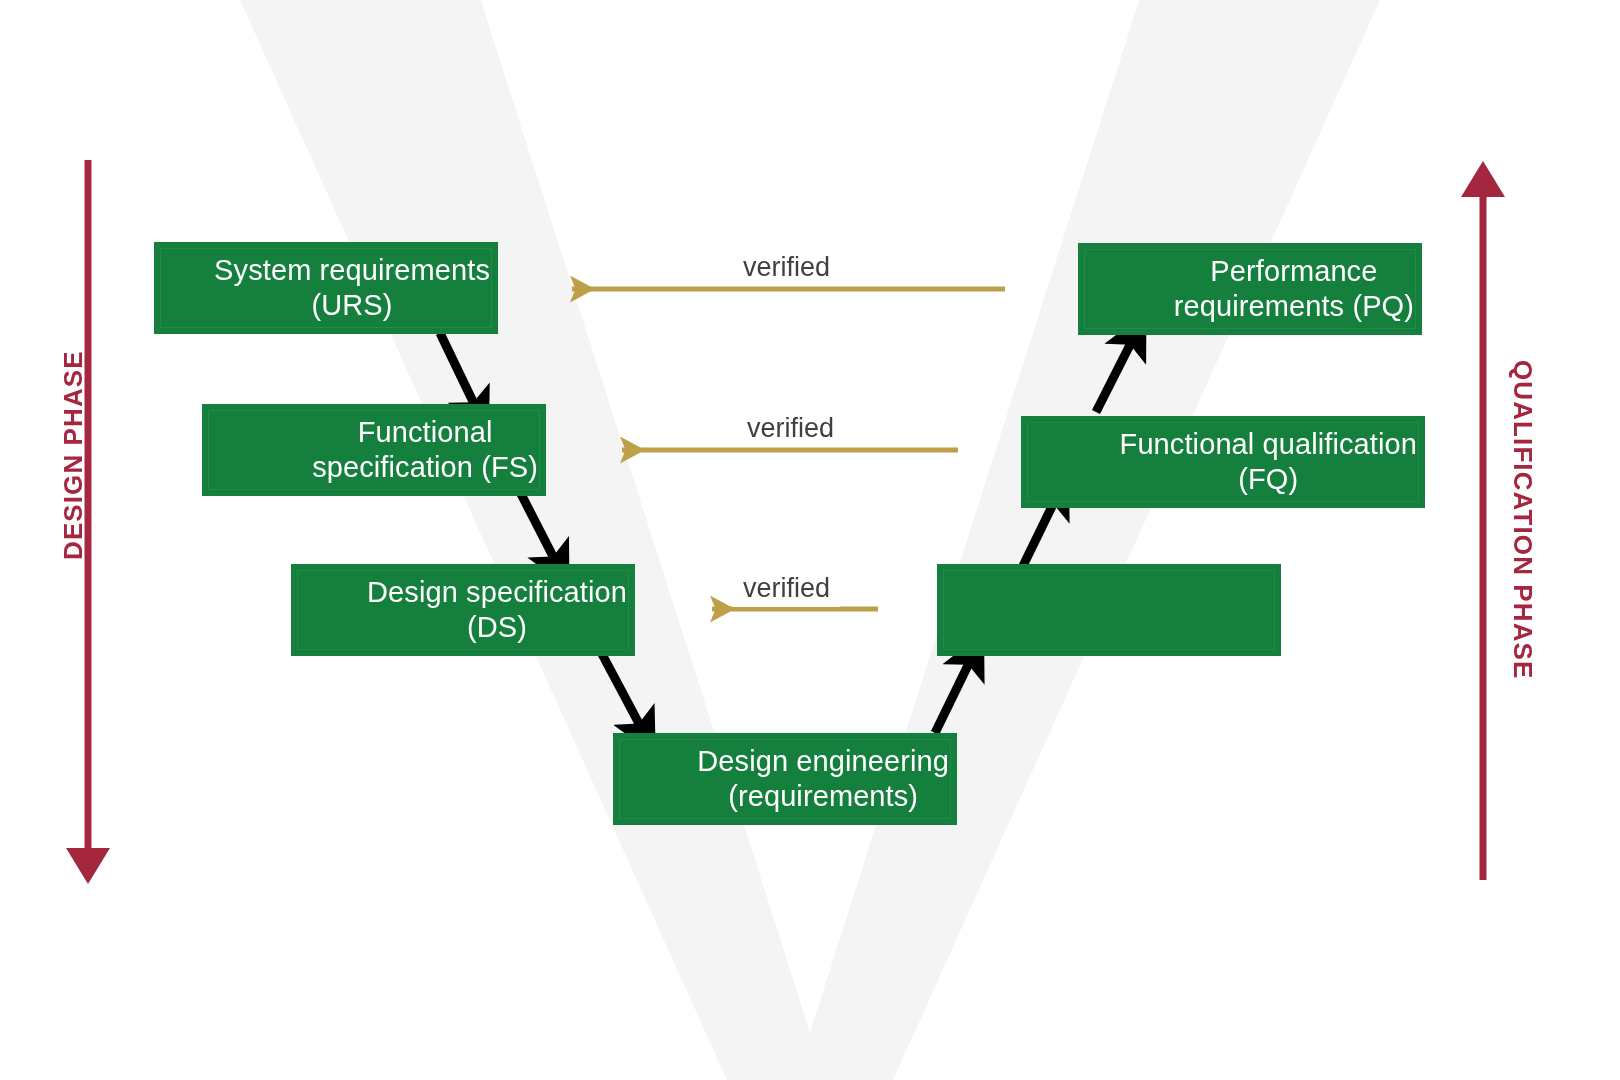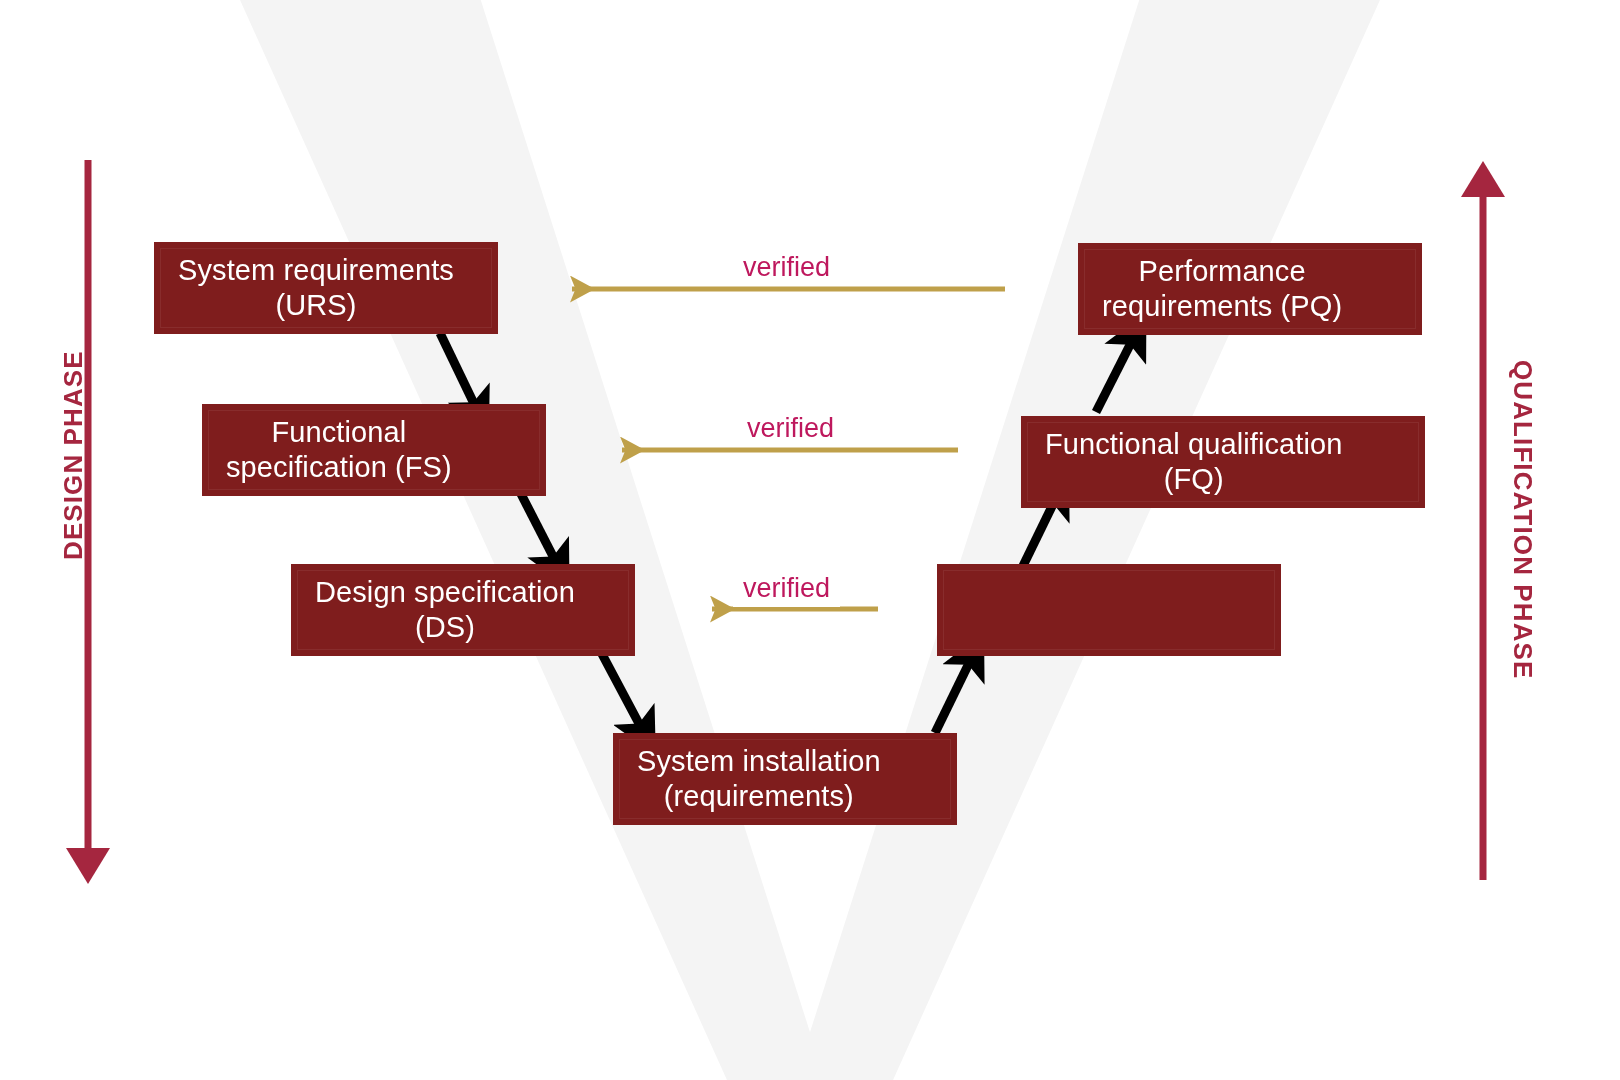--- a/index.html
+++ b/index.html
@@ -31,49 +31,49 @@
     left: 0;
     top: 0;
     width: 1620px;
     height: 1080px;
     z-index: 2;
     pointer-events: none;
   }
   .node {
     position: absolute;
     z-index: 3;
-    background: #7f1d1d;
+    background: #15803d;
     color: #ffffff;
     display: flex;
     align-items: center;
-    justify-content: flex-start;
+    justify-content: flex-end;
     text-align: center;
     font-size: 29px;
     line-height: 1.22;
     letter-spacing: 0.1px;
     box-sizing: border-box;
-    padding: 2px 24px;
+    padding: 2px 8px;
   }
   .node .inner-rule {
     position: absolute;
     left: 6px;
     right: 6px;
     top: 6px;
     bottom: 6px;
     border: 1px solid rgba(255,255,255,0.07);
     pointer-events: none;
   }
   .node span.label {
     position: relative;
     z-index: 1;
   }
   .verified-label {
     position: absolute;
     z-index: 4;
-    color: #be185d;
+    color: #404040;
     background: #ffffff;
     font-size: 27px;
     line-height: 1.1;
     padding: 2px 10px 3px 10px;
     white-space: nowrap;
   }
   .phase-label {
     position: absolute;
     z-index: 4;
     color: #A5263F;
@@ -167,21 +167,21 @@
     <span class="inner-rule"></span>
     <span class="label">
       <span>Functional</span><br>
       <span>specification (FS)</span>
     </span>
   </div>
 
   <div class="node" style="left:613px; top:733px; width:344px; height:92px;">
     <span class="inner-rule"></span>
     <span class="label">
-      <span>System installation</span><br>
+      <span>Design engineering</span><br>
       <span>(requirements)</span>
     </span>
   </div>
 
   <div class="node" style="left:1070px; top:243px; width:344px; height:92px;margin-left:8px;">
     <span class="inner-rule"></span>
     <span class="label">
       <span>Performance</span><br>
       <span>requirements (PQ)</span>
     </span>

